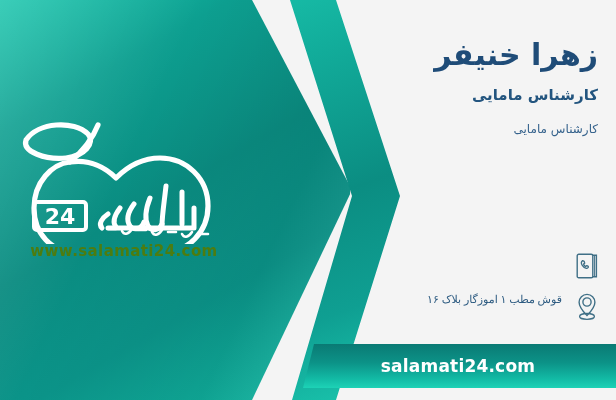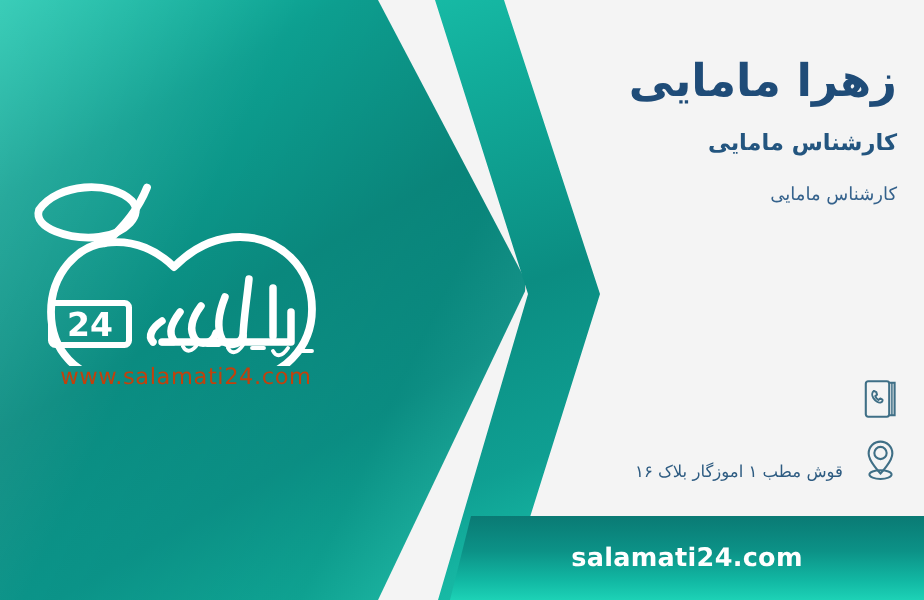--- a/index.html
+++ b/index.html
@@ -46,22 +46,22 @@
       336px 400px,
       292px 400px,
       352px 196px
     );
     filter:drop-shadow(2px 1px 4px rgba(0,0,0,.16));
   }
 
   
   .bottom-bar{
     position:absolute;
-    left:300px;bottom:0;
-    width:316px;height:56px;
+    left:300px;bottom:12px;
+    width:316px;height:44px;
     background:linear-gradient(180deg,#0a7a74 0%,#0c9287 42%,#12b9a4 78%,#1dd2b6 100%);
     clip-path:polygon(14px 0, 316px 0, 316px 56px, 0 56px);
     margin-top:48px;
   }
   .bottom-bar-text{
     position:absolute;
     left:0;right:0;top:50%;
     transform:translateY(-50%);
     text-align:center;
     color:#ffffff;
@@ -75,23 +75,23 @@
   .logo{
     position:absolute;
     left:12px;top:112px;
     width:230px;height:160px;
   }
   .logo svg{display:block;width:230px;height:132px;}
   .logo-url{
     position:absolute;
     left:0;right:6px;top:130px;
     text-align:center;
-    color:#c2410c;
+    color:#4d7c0f;
     font-size:15px;
-    font-weight:normal;
+    font-weight:bold;
     direction:ltr;
     letter-spacing:.4px;
   }
 
   
   .info{
     position:absolute;
     right:18px;top:36px;
     width:280px;
     text-align:right;
@@ -120,25 +120,26 @@
 
   
   .contacts{
     position:absolute;
     right:14px;top:250px;
     width:290px;
     direction:rtl;
   }
   .contact-row{
     display:flex;
-    align-items:flex-end;
+    align-items:flex-start;
     justify-content:flex-start;
     gap:10px;
     margin-bottom:9px;
     min-height:32px;
+    font-family:Liberation Serif, serif;
   }
   .contact-icon{
     flex:0 0 auto;
     width:30px;height:32px;
     display:flex;align-items:center;justify-content:center;
   }
   .contact-icon svg{display:block;}
   .contact-text{
     color:#2d5b81;
     font-size:11px;
@@ -192,21 +193,21 @@
         <path d="M196 122 L186 122 M180 120 C176 126, 172 126, 170 122
                  M164 120 L156 120 M150 118 C146 124, 142 124, 140 120
                  M134 118 L126 118 M120 117 C116 123, 112 123, 110 119
                  M104 117 L96 117"></path>
       </g>
     </svg>
     <div class="logo-url">www.salamati24.com</div>
   </div>
 
   <div class="info">
-    <div class="person-name">زهرا مامایی</div>
+    <div class="person-name">زهرا خنیفر</div>
     <div class="person-title">کارشناس مامایی</div>
     <div class="person-subtitle">کارشناس مامایی</div>
   </div>
 
   <div class="contacts">
 
     <div class="contact-row">
       <span class="contact-icon">
         <svg width="22" height="26" viewBox="0 0 22 26" xmlns="http://www.w3.org/2000/svg">
           <rect x="1.2" y="1.2" width="15.6" height="23.6" rx="1.6" fill="none" stroke="#3f6f86" stroke-width="1.4"></rect>

